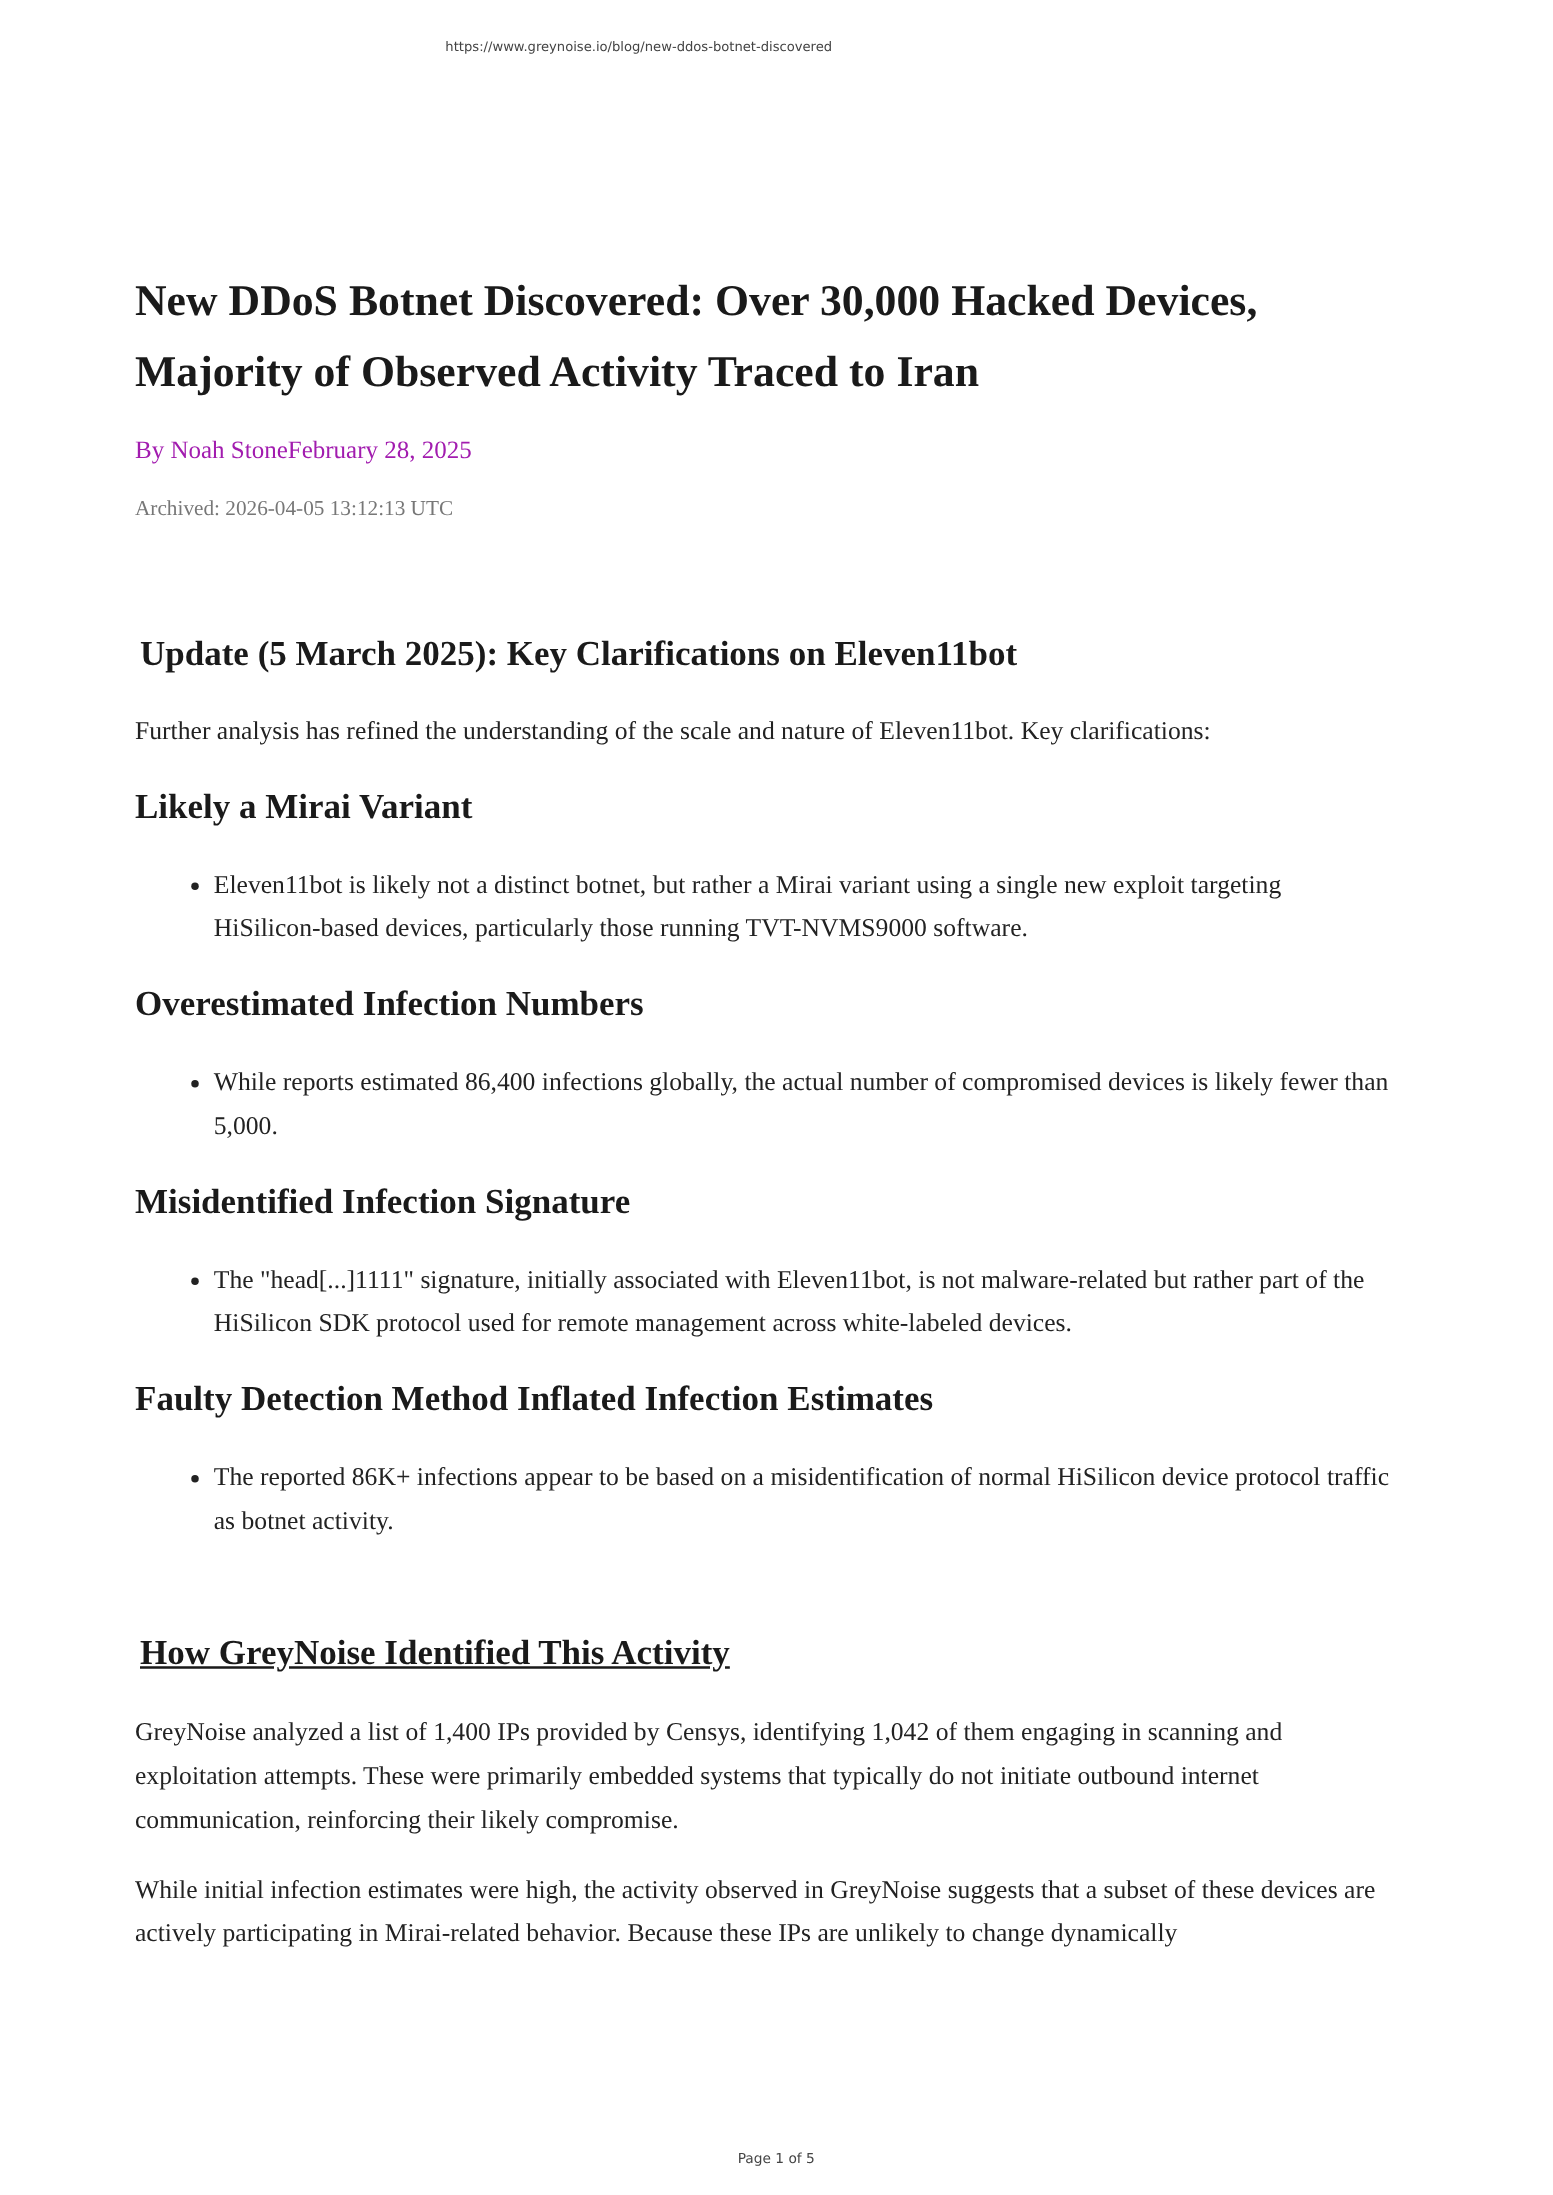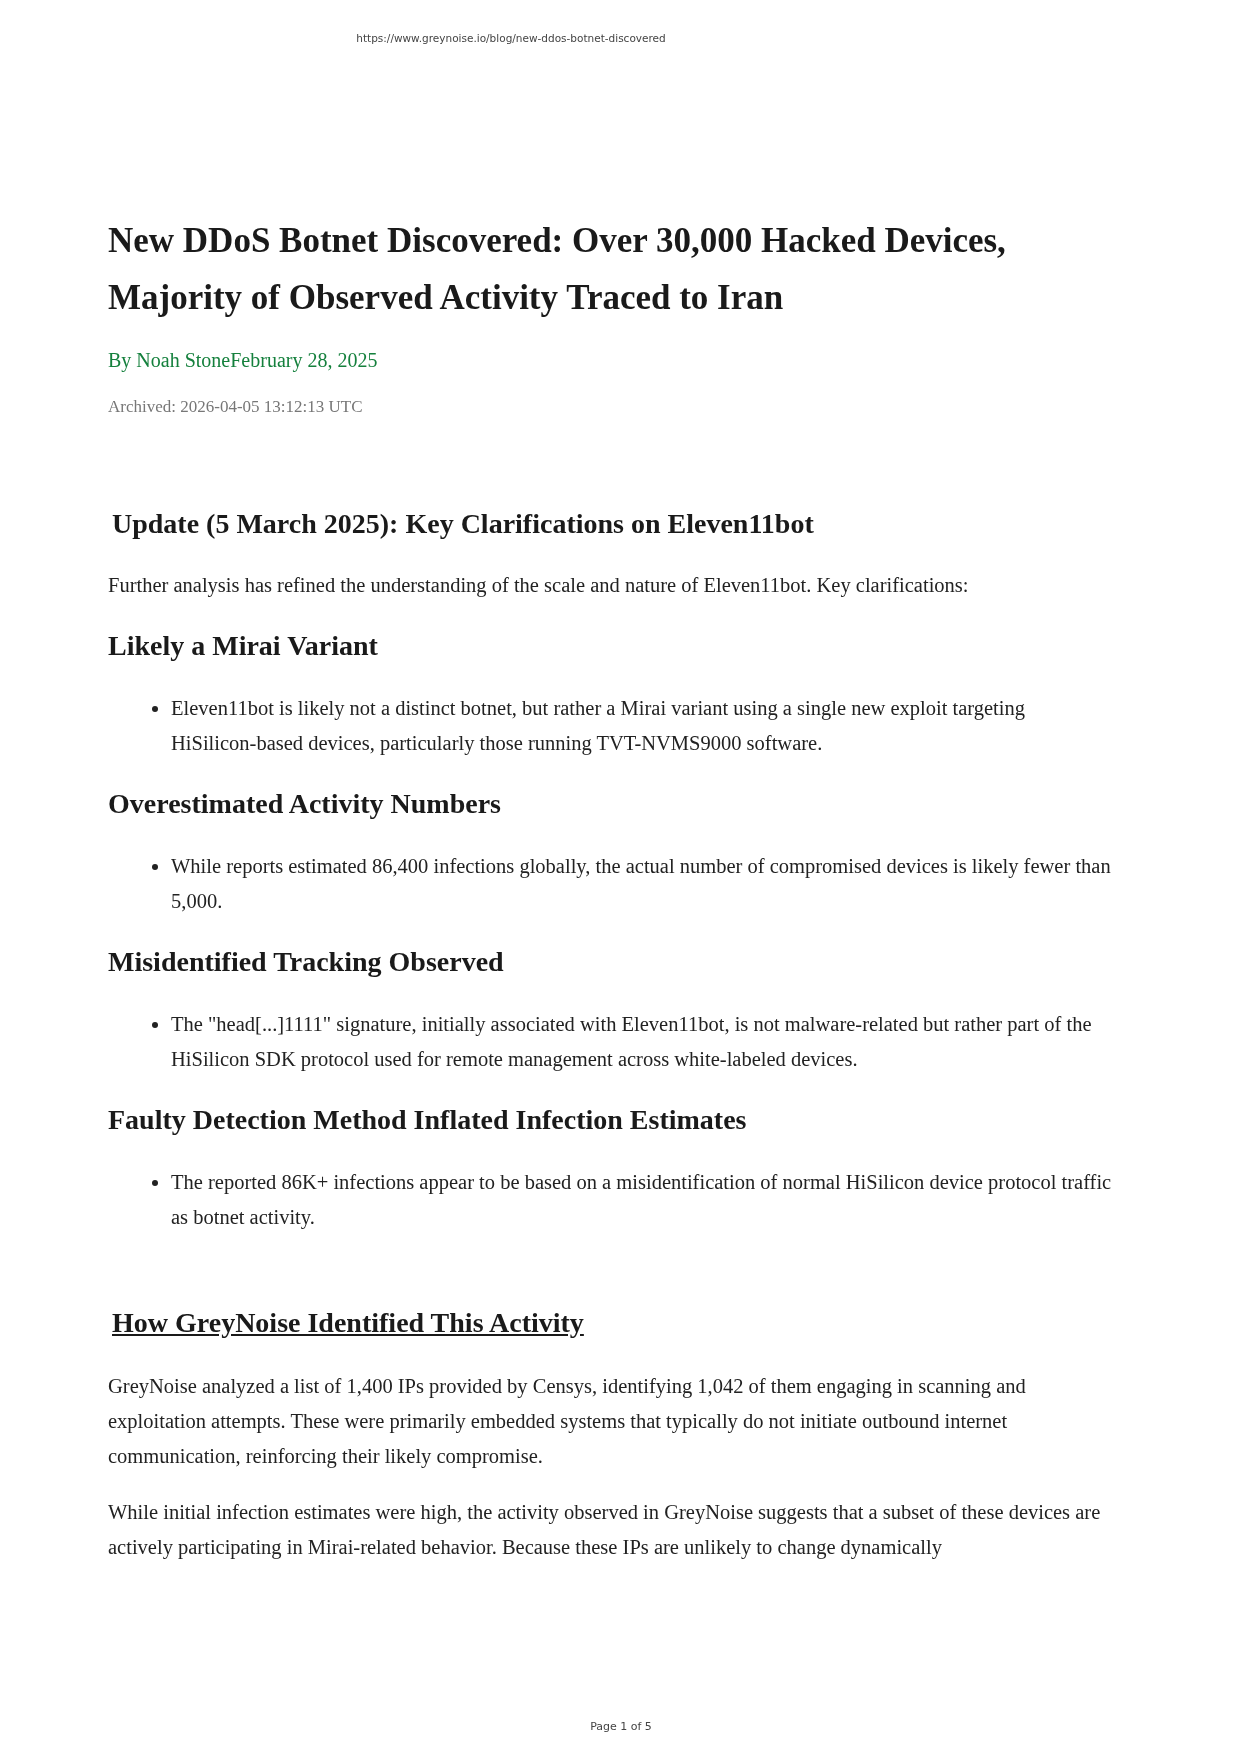--- a/index.html
+++ b/index.html
@@ -1,21 +1,21 @@
 <!DOCTYPE html>
 <html><head>
 <meta charset="utf-8">
 <style>
   html, body { margin: 0; padding: 0; background: #ffffff; }
   body { width: 1242px; height: 1756px; position: relative; overflow: hidden; color: #1f1f1f; }
   .url-header { position: absolute; top: 32px; left: 0; width: 1022px; text-align: center; font-family: "DejaVu Sans", sans-serif; font-size: 10.5px; color: #444; }
   .page-footer { position: absolute; top: 1720px; left: 0; width: 1242px; text-align: center; font-family: "DejaVu Sans", sans-serif; font-size: 11px; color: #444; }
   .content { position: absolute; left: 108px; top: 212px; width: 1005px; font-family: "Liberation Serif", serif; }
   h1 { margin: 0; font-size: 35px; line-height: 57px; font-weight: bold; color: #1a1a1a; }
-  .byline { margin-top: 19px; font-size: 20px; color: #15803d; line-height: 30px; }
+  .byline { margin-top: 19px; font-size: 20px; color: #a21caf; line-height: 30px; }
   .archived { margin-top: 19px; font-size: 17px; color: #777; line-height: 26px; }
   h2 { margin: 4px; font-size: 28px; font-weight: bold; color: #1a1a1a; line-height: 36px; }
   .h2-update { margin-top: 86px; }
   .h2-how { margin-top: 70px; text-decoration: underline; }
   p { margin: 0; font-size: 20.5px; line-height: 35px; color: #222; }
   .p-intro { margin-top: 26px; }
   h4 { margin: 28px 0 0 0; font-size: 28px; font-weight: bold; color: #1a1a1a; line-height: 30px; }
   ul { margin: 30px 0 0 0; padding-left: 63px; }
   li { font-size: 20.5px; line-height: 35px; color: #222; }
   .p-how1 { margin-top: 28px; }
@@ -32,26 +32,26 @@
   <div class="archived">Archived: 2026-04-05 13:12:13 UTC</div>
 
   <h2 class="h2-update">Update (5 March 2025): Key Clarifications on Eleven11bot</h2>
   <p class="p-intro">Further analysis has refined the understanding of the scale and nature of Eleven11bot. Key clarifications:</p>
 
   <h4>Likely a Mirai Variant</h4>
   <ul>
     <li>Eleven11bot is likely not a distinct botnet, but rather a Mirai variant using a single new exploit targeting HiSilicon-based devices, particularly those running TVT-NVMS9000 software.</li>
   </ul>
 
-  <h4>Overestimated Activity Numbers</h4>
+  <h4>Overestimated Infection Numbers</h4>
   <ul>
     <li>While reports estimated 86,400 infections globally, the actual number of compromised devices is likely fewer than 5,000.</li>
   </ul>
 
-  <h4>Misidentified Tracking Observed</h4>
+  <h4>Misidentified Infection Signature</h4>
   <ul>
     <li>The "head[...]1111" signature, initially associated with Eleven11bot, is not malware-related but rather part of the HiSilicon SDK protocol used for remote management across white-labeled devices.</li>
   </ul>
 
   <h4>Faulty Detection Method Inflated Infection Estimates</h4>
   <ul>
     <li>The reported 86K+ infections appear to be based on a misidentification of normal HiSilicon device protocol traffic as botnet activity.</li>
   </ul>
 
   <h2 class="h2-how">How GreyNoise Identified This Activity</h2>

